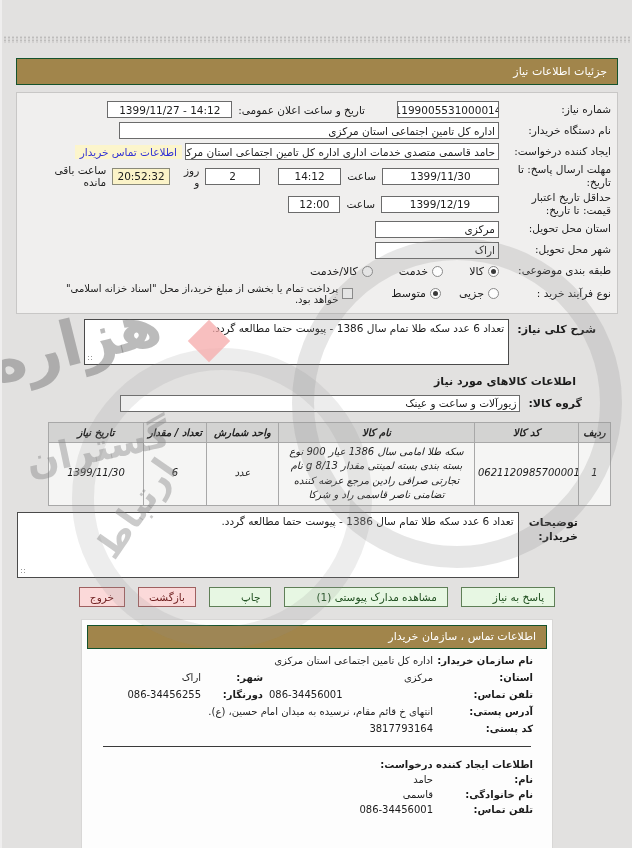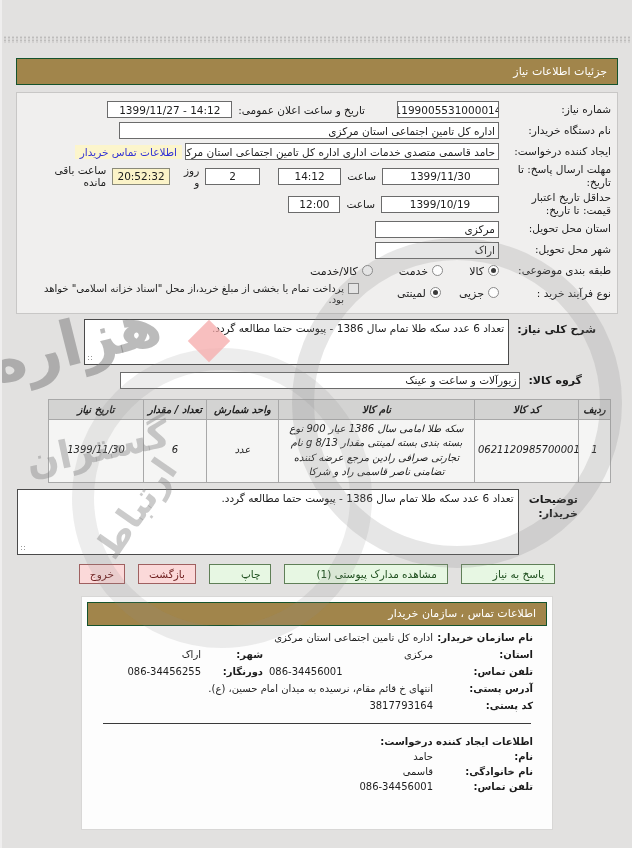--- a/index.html
+++ b/index.html
@@ -24,21 +24,21 @@
     align-items:center; justify-content:center; padding:0 3px; font-size:10.5px; overflow:hidden; white-space:nowrap; }
   .inp.rt { justify-content:flex-start; }
   .ltr { direction:ltr; }
   .mid-label { padding:0 6px; font-size:10.5px; }
   .cream-link { background:#fcf5cc; color:#3333d5; padding:1px 5px; margin-right:3px; font-size:10.5px; white-space:nowrap; cursor:pointer; }
   .countdown { background:#fbf3c8; border:1px solid #8a8a7a; }
 
   .radio { width:11px; height:11px; border-radius:50%; border:1px solid #8a8a8a; background:#fdfdfd; position:relative; flex:0 0 11px; }
   .radio.sel::after { content:""; position:absolute; inset:2px; border-radius:50%; background:#3a3a3a; }
   .checkbox { width:11px; height:11px; border:1px solid #8a8a8a; background:#fdfdfd; flex:0 0 11px; }
-  .opt { display:flex; margin-left:8px; }
+  .opt { display:flex; align-items:center; margin-left:8px; }
   .opt span.olabel { padding:0 4px 0 18px; }
   .opt.tight span.olabel { padding-left:10px; }
 
   .ta-row { display:flex; margin:5px 14px 0 14px; align-items:flex-start; }
   .ta-label { font-weight:bold; font-size:11px; padding:4px 28px 0 8px; white-space:pre-line; line-height:1.35; }
   .ta { background:#fff; border:1px solid #4a4a4a; position:relative; padding:2px 4px; font-size:10.5px; line-height:1.3; overflow:hidden; }
   .ta::after { content:""; position:absolute; left:2px; bottom:2px; width:7px; height:7px;
     background-image:radial-gradient(circle,#9a9a9a 0.9px,transparent 1px); background-size:3px 3px; }
 
   .section-title { margin:10px 56px 0 0; font-weight:bold; font-size:11px; }
@@ -112,21 +112,21 @@
       <div class="mid-label">ساعت</div>
       <div class="inp ltr" style="width:64px">14:12</div>
       <div class="inp ltr" style="width:55px;margin-right:18px">2</div>
       <div class="mid-label">روز و</div>
       <div class="inp ltr countdown" style="width:58px">20:52:32</div>
       <div class="mid-label">ساعت باقی مانده</div>
     </div>
 
     <div class="frow">
       <div class="flabel">حداقل تاریخ اعتبار قیمت: تا تاریخ:</div>
-      <div class="inp ltr" style="width:118px">1399/10/19</div>
+      <div class="inp ltr" style="width:118px">1399/12/19</div>
       <div class="mid-label">ساعت</div>
       <div class="inp ltr" style="width:52px">12:00</div>
     </div>
 
     <div class="frow">
       <div class="flabel">استان محل تحویل:</div>
       <div class="inp rt" style="width:124px">مرکزی</div>
     </div>
 
     <div class="frow">
@@ -151,34 +151,35 @@
     </div>
 
     <div class="frow">
       <div class="flabel">نوع فرآیند خرید :</div>
       <div class="opt tight">
         <span class="radio"></span>
         <span class="olabel">جزیی</span>
       </div>
       <div class="opt tight">
         <span class="radio sel"></span>
-        <span class="olabel">لمینتی</span>
+        <span class="olabel">متوسط</span>
       </div>
       <div class="opt tight" style="margin-right:20px">
         <span class="checkbox"></span>
         <span class="olabel" style="font-size:10px">پرداخت تمام یا بخشی از مبلغ خرید،از محل "اسناد خزانه اسلامی" خواهد بود.</span>
       </div>
     </div>
   </div>
 
   <div class="ta-row">
     <div class="ta-label" style="padding-right:22px">شرح کلی نیاز:</div>
     <div class="ta" style="width:425px;height:46px">تعداد 6 عدد سکه طلا تمام سال 1386 - پیوست حتما مطالعه گردد.</div>
   </div>
 
+  <div class="section-title">اطلاعات کالاهای مورد نیاز</div>
 
   <div class="group-row">
     <div class="glabel">گروه کالا:</div>
     <div class="inp rt" style="width:400px">زیورآلات و ساعت و عینک</div>
   </div>
 
   <table class="goods">
     <colgroup>
       <col style="width:32px">
         <col style="width:104px">

